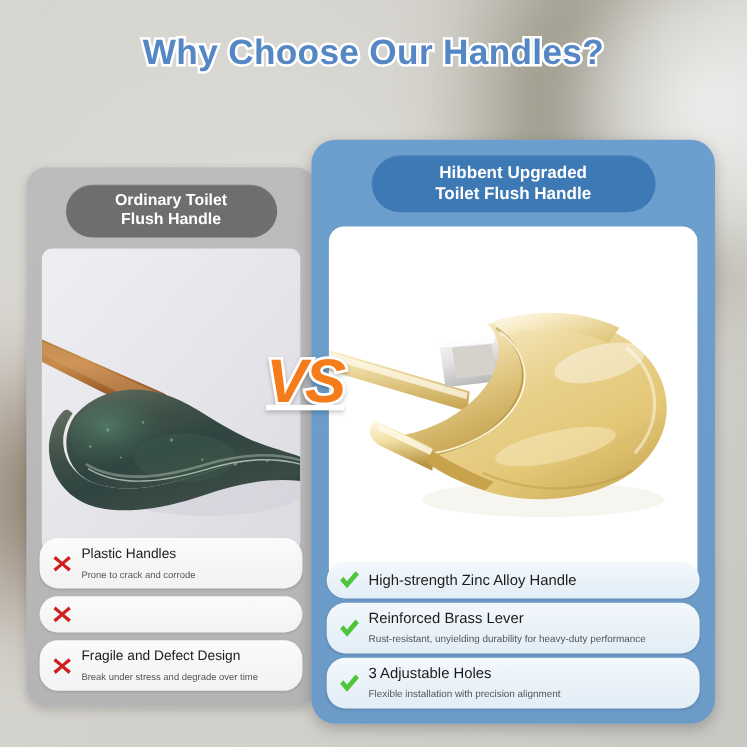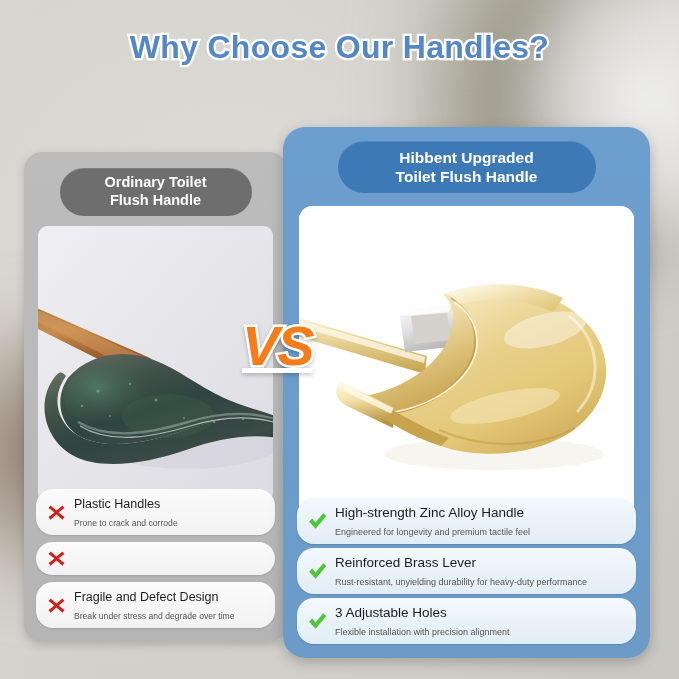--- a/index.html
+++ b/index.html
@@ -380,21 +380,20 @@
 
   <div class="list-right">
     <div class="pill pos">
       <span class="mark">
         <svg width="21" height="21" viewBox="0 0 24 24">
           <path d="M2.5 12.2 L6 8.4 L9.6 13 L18.6 2.6 L22 6 L9.8 20.4 Z" fill="#4ec53a"></path>
         </svg>
       </span>
       <span class="txt">
         <span class="t1">High-strength Zinc Alloy Handle</span><br>
-        <span class="t2">Engineered for longevity and premium tactile feel</span>
       </span>
     </div>
     <div class="pill pos">
       <span class="mark">
         <svg width="21" height="21" viewBox="0 0 24 24">
           <path d="M2.5 12.2 L6 8.4 L9.6 13 L18.6 2.6 L22 6 L9.8 20.4 Z" fill="#4ec53a"></path>
         </svg>
       </span>
       <span class="txt">
         <span class="t1">Reinforced Brass Lever</span><br>

